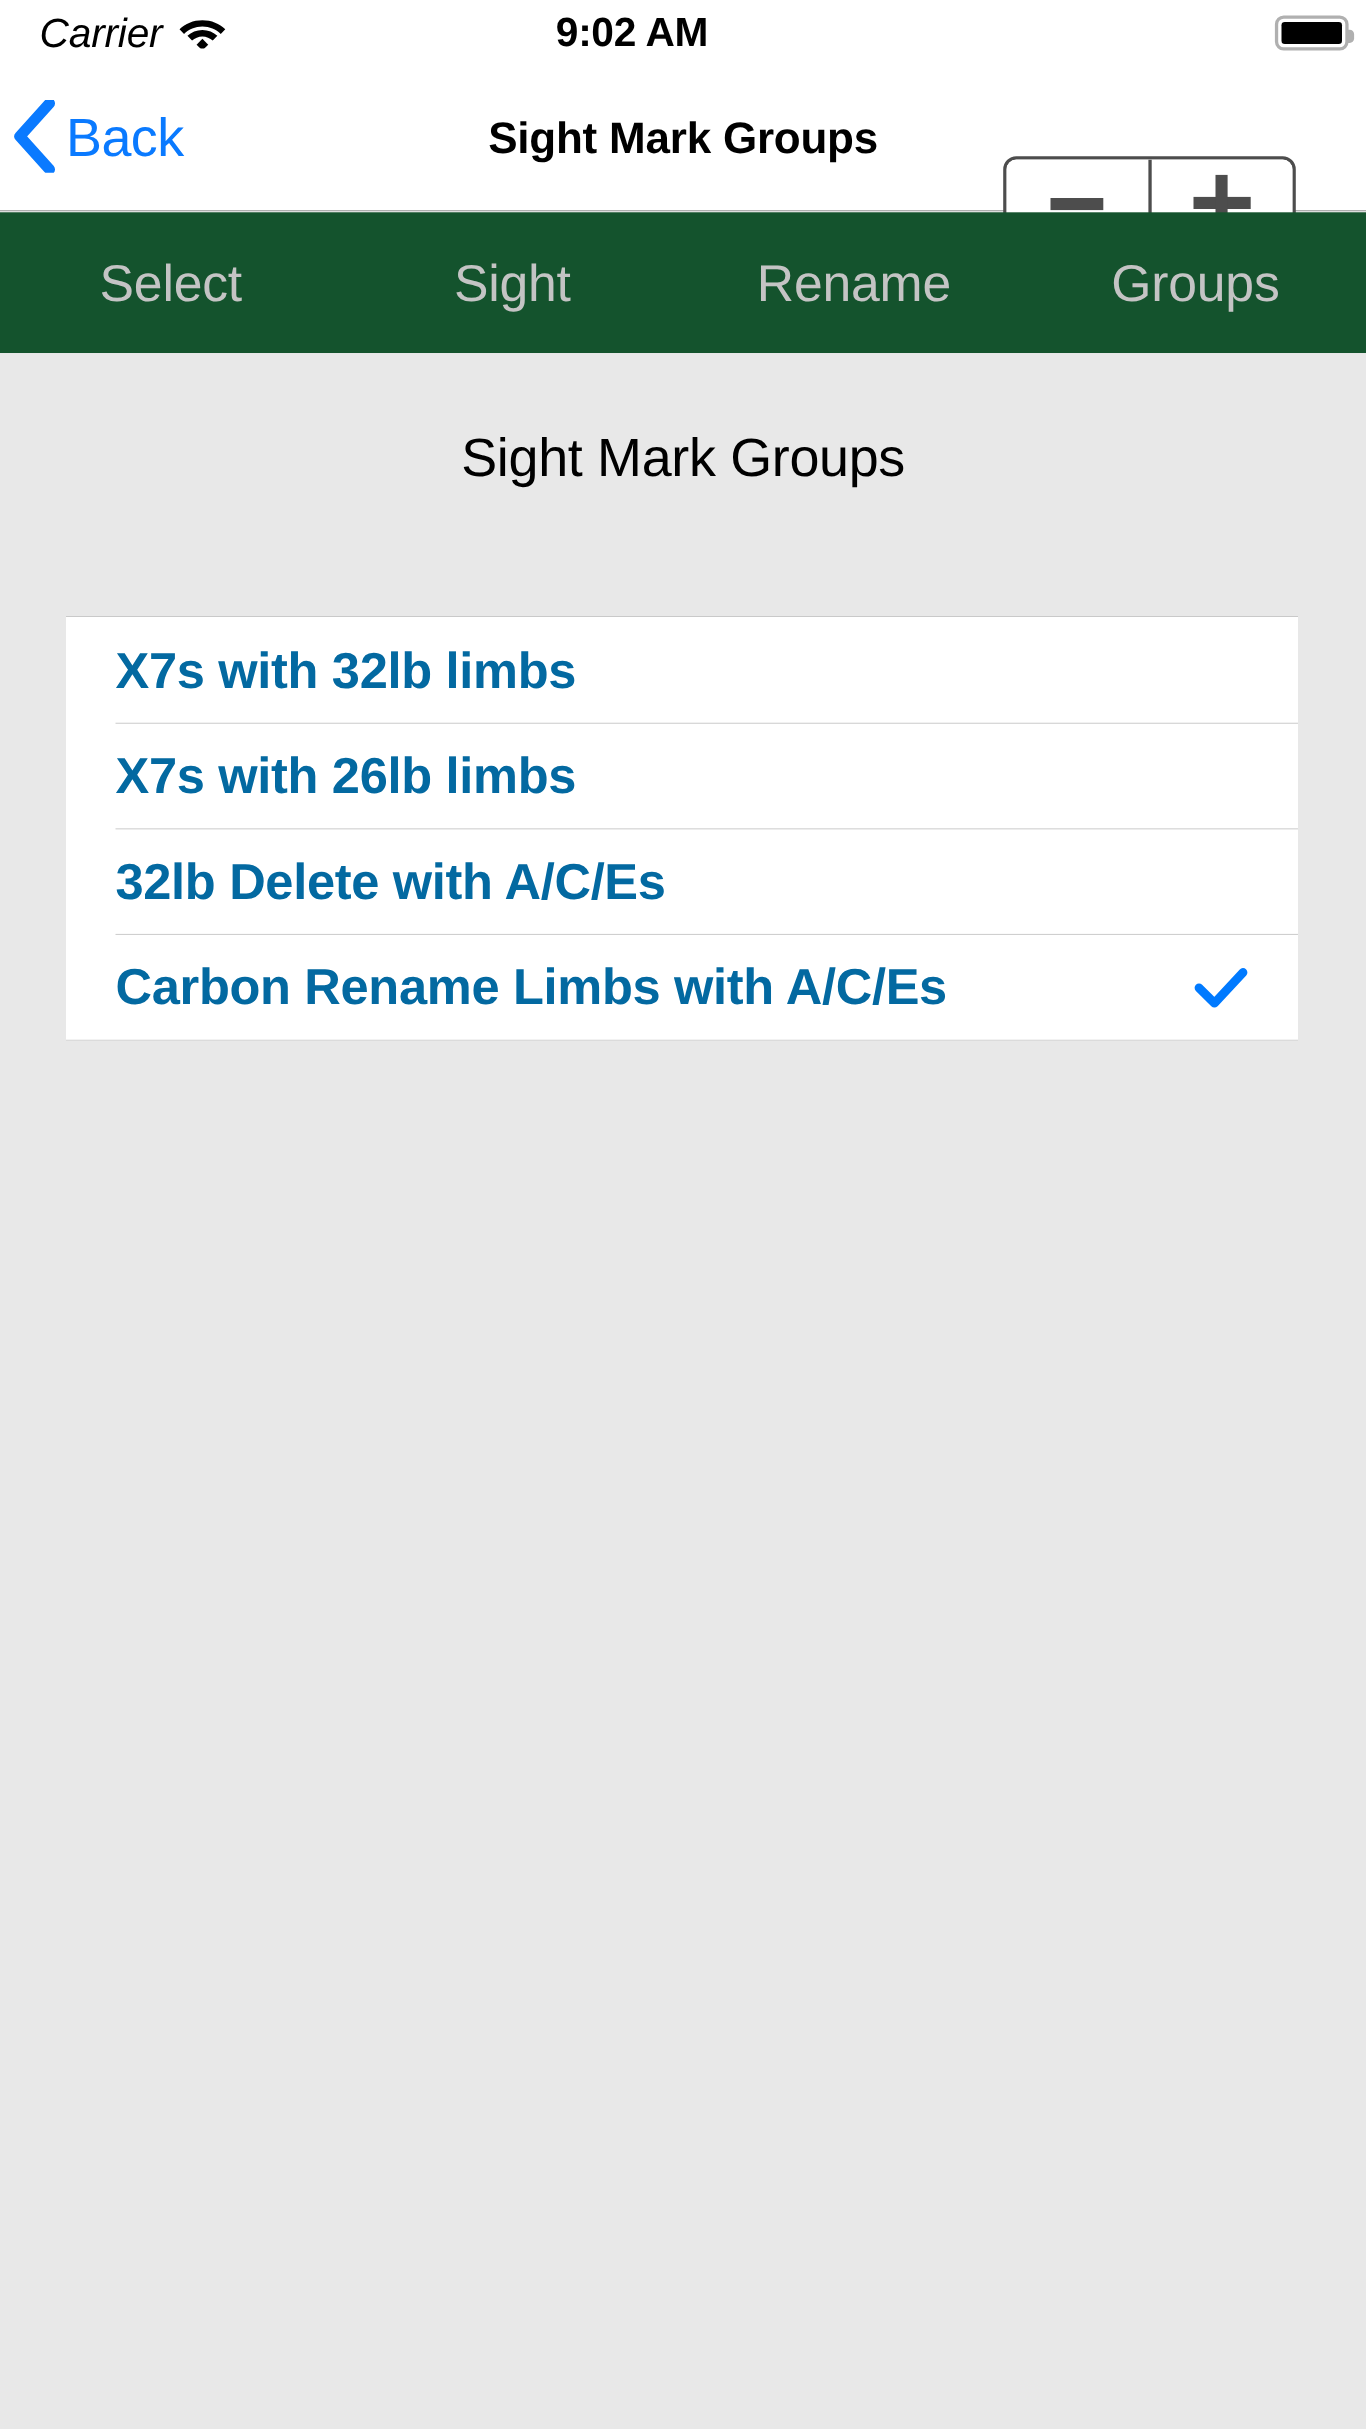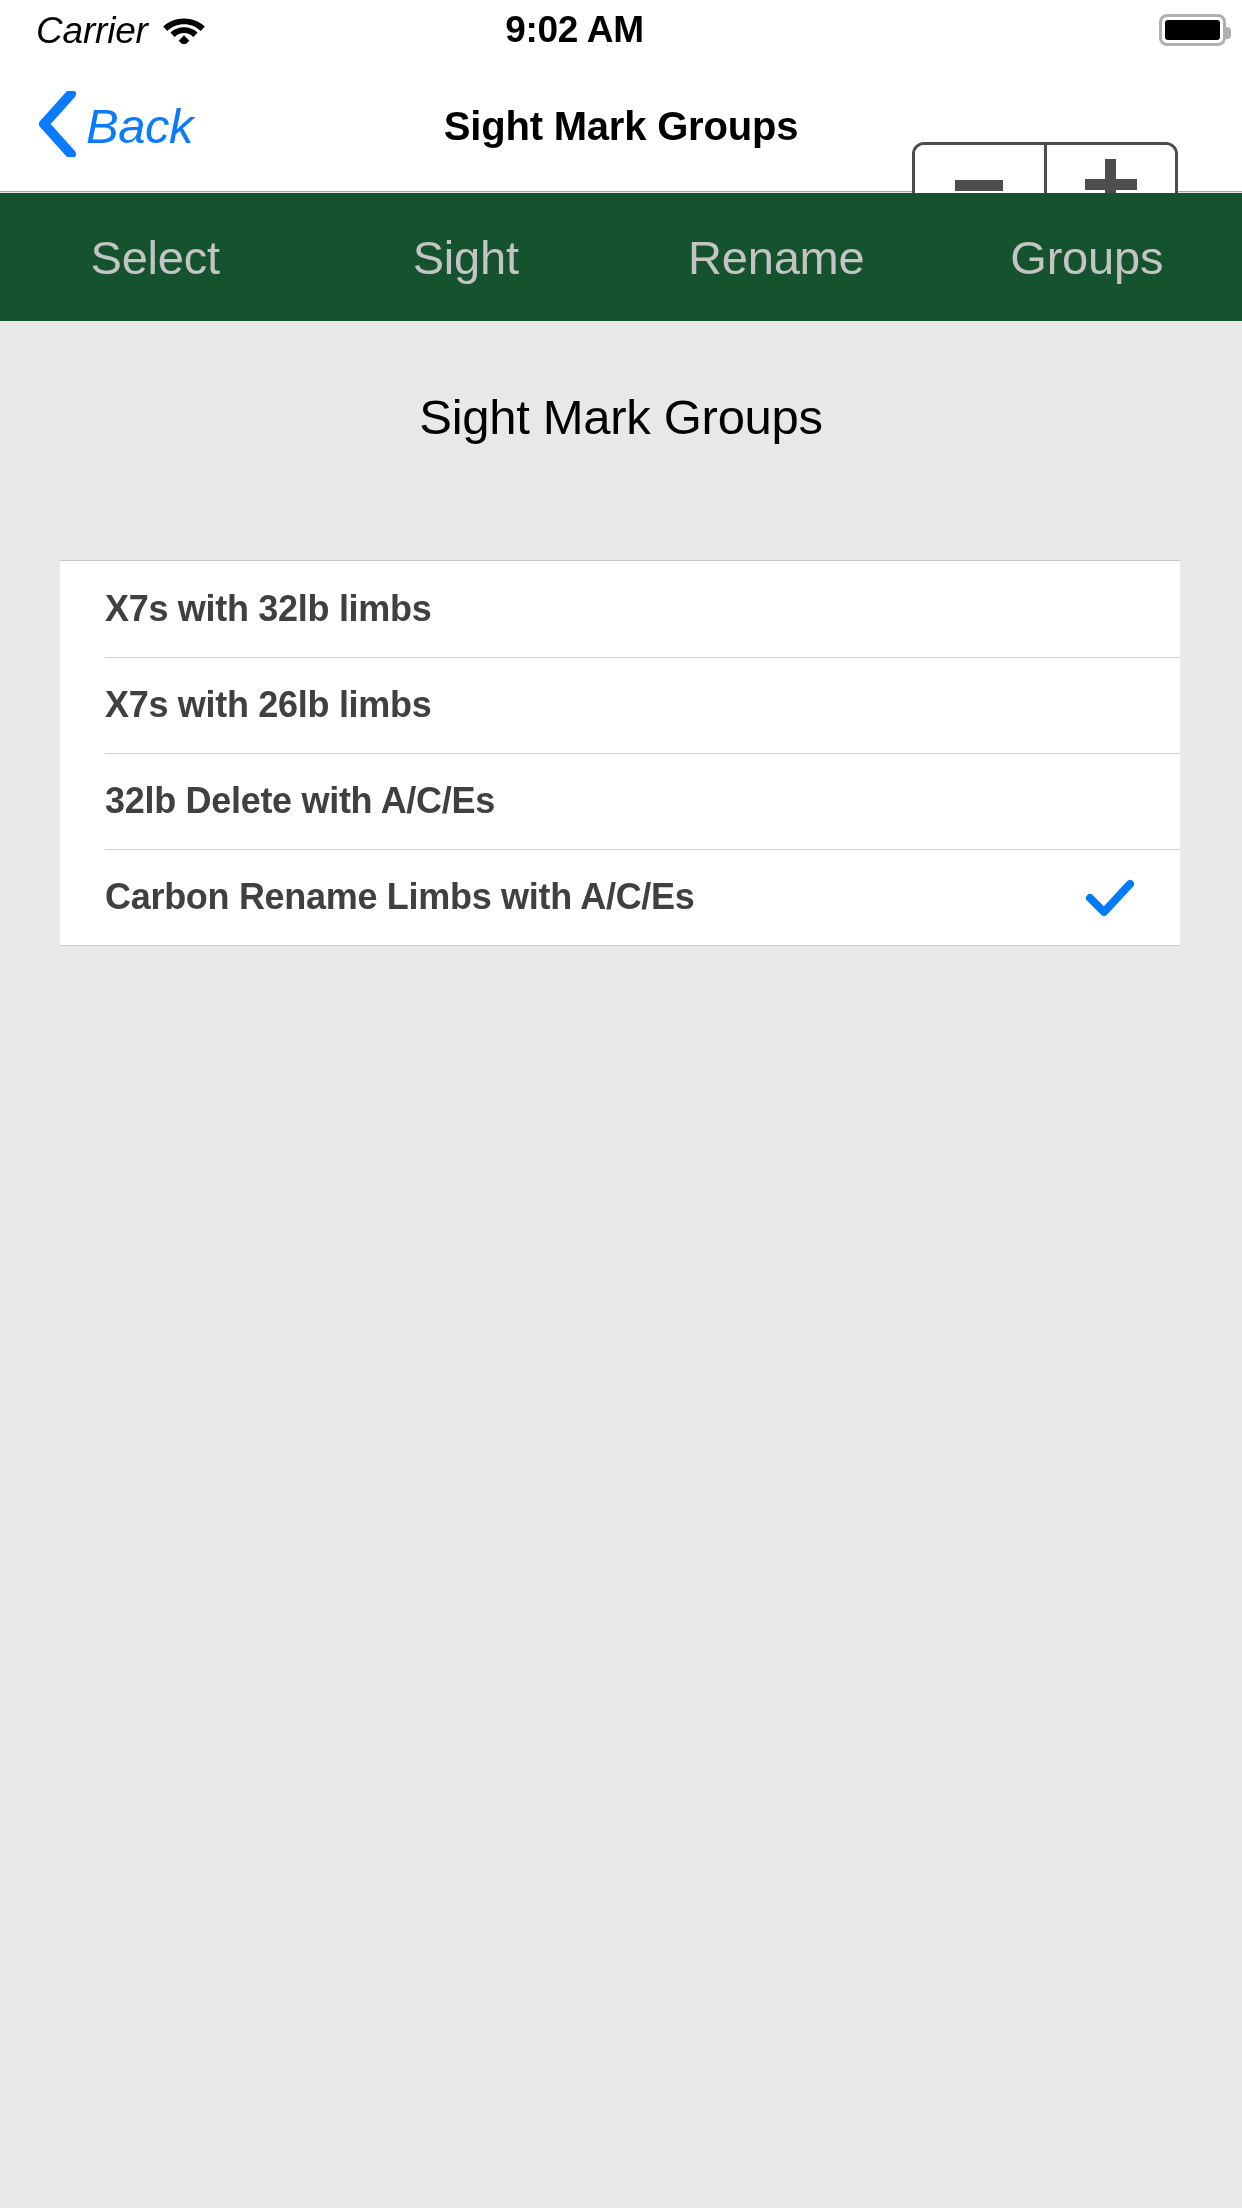--- a/index.html
+++ b/index.html
@@ -89,27 +89,26 @@
   .nav-bar {
     position: absolute;
     top: 60px; left: 0;
     width: 1242px;
     height: 132px;
     background: #ffffff;
     border-bottom: 1px solid #a6a6a6;
   }
   .nav-back {
     position: absolute;
-    left: 38px; top: 0;
+    left: 12px; top: 0;
     height: 132px;
     display: flex;
     align-items: center;
     gap: 10px;
     cursor: pointer;
-    font-style: italic;
   }
   .chevron-left { display: block; }
   .nav-back-label {
     font-size: 49px;
     color: #0a7aff;
     letter-spacing: -0.5px;
     line-height: 1;
   }
   .nav-title {
     position: absolute;
@@ -220,23 +219,23 @@
     background: #ffffff;
   }
   .group-row + .group-row::before {
     content: "";
     position: absolute;
     left: 45px; right: 0; top: 0;
     height: 1px;
     background: #cfcfcf;
   }
   .group-label {
-    font-size: 36px;
+    font-size: 46px;
     font-weight: bold;
-    color: #404040;
+    color: #0369a1;
     letter-spacing: -0.3px;
     flex: 1;
   }
   .check-icon {
     width: 52px;
     height: 52px;
     flex: 0 0 auto;
     display: none;
   }
   .group-row.selected .check-icon { display: block; }

